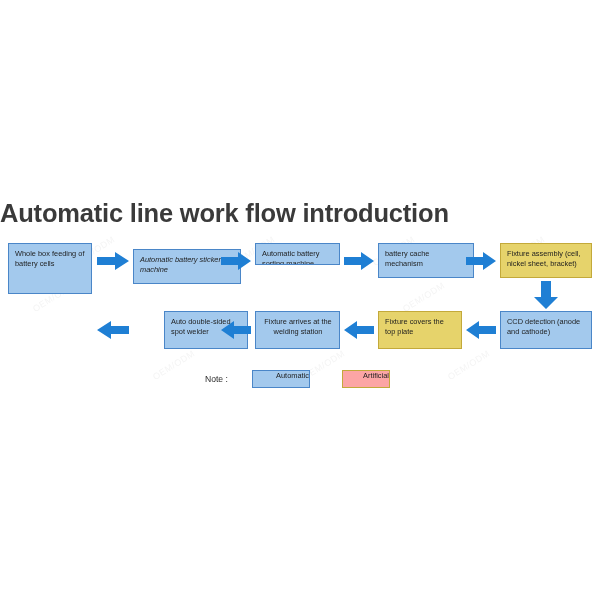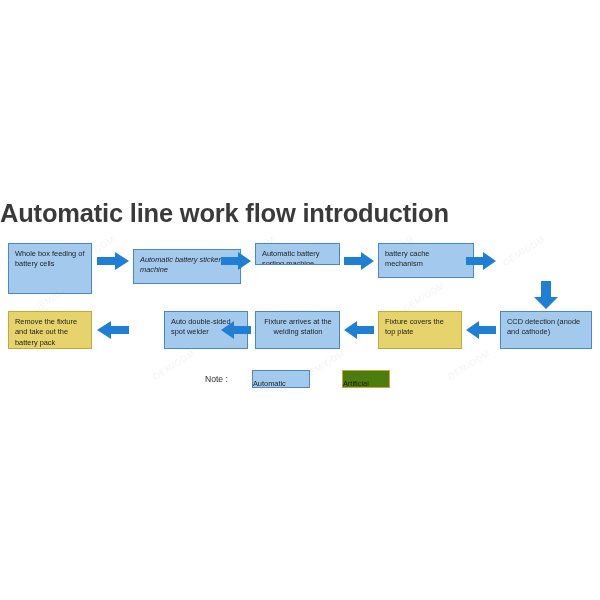--- a/index.html
+++ b/index.html
@@ -80,26 +80,26 @@
   #note-label {
     font-size: 8.6px;
     color: #2b2b2b;
     font-family: "Liberation Sans", sans-serif;
   }
   .legend-box {
     box-sizing: border-box;
     border: 1px solid #4a86c8;
     font-size: 7.4px;
     color: #1d1d1d;
-    text-align: left;
-    padding-top: 8px;
+    text-align: right;
+    padding-top: 0;
     font-family: "Liberation Sans", sans-serif;
   }
   .legend-box.auto   { background: #a3c9ed; border-color: #4a86c8; width: 58px; height: 18px; }
-  .legend-box.manual { background: #4d7c0f; border-color: #c3a93a; width: 48px; height: 18px; margin-left: 8px; }
+  .legend-box.manual { background: #fca5a5; border-color: #c3a93a; width: 48px; height: 18px; margin-left: 8px; }
 </style>
 </head>
 <body>
 
 <div id="canvas">
 
   <div class="wm" style="left:70px;  top:246px;">OEM/ODM</div>
   <div class="wm" style="left:230px; top:246px;">OEM/ODM</div>
   <div class="wm" style="left:370px; top:246px;">OEM/ODM</div>
   <div class="wm" style="left:500px; top:246px;">OEM/ODM</div>
@@ -108,20 +108,21 @@
   <div class="wm" style="left:445px; top:360px;">OEM/ODM</div>
   <div class="wm" style="left:30px;  top:292px;">OEM/ODM</div>
   <div class="wm" style="left:400px; top:292px;">OEM/ODM</div>
 
   <div id="title">Automatic line work flow introduction</div>
 
   <div class="node auto" style="left:8px;   top:243px; width:84px; height:51px;">Whole box feeding of battery cells</div>
   <div class="node auto" style="left:133px; top:249px; width:108px; height:35px;font-style:italic;">Automatic battery sticker machine</div>
   <div class="node auto" style="left:255px; top:243px; width:85px; height:22px;">Automatic battery sorting machine</div>
   <div class="node auto" style="left:378px; top:243px; width:96px; height:35px;">battery cache mechanism</div>
+  <div class="node manual" style="left:500px; top:243px; width:92px; height:35px;">Fixture assembly (cell, nickel sheet, bracket)</div>
 
   <div class="arrow" style="left:97px; top:252px;">
     <svg width="32" height="18" viewBox="0 0 32 18">
         <polygon points="0,5 18,5 18,0 32,9 18,18 18,13 0,13" fill="#1f7fd4"></polygon>
       </svg>
   </div>
   <div class="arrow" style="left:221px; top:252px;">
     <svg width="30" height="18" viewBox="0 0 30 18">
         <polygon points="0,5 17,5 17,0 30,9 17,18 17,13 0,13" fill="#1f7fd4"></polygon>
       </svg>
@@ -136,21 +137,20 @@
         <polygon points="0,5 17,5 17,0 30,9 17,18 17,13 0,13" fill="#1f7fd4"></polygon>
       </svg>
   </div>
 
   <div class="arrow" style="left:534px; top:281px;">
     <svg width="24" height="28" viewBox="0 0 24 28">
         <polygon points="7,0 17,0 17,16 24,16 12,28 0,16 7,16" fill="#1f7fd4"></polygon>
       </svg>
   </div>
 
-  <div class="node manual" style="left:8px;   top:311px; width:84px; height:38px;">Remove the fixture and take out the battery pack</div>
   <div class="node auto" style="left:133px; top:311px; width:84px; height:38px;margin-left:31px;">Auto double-sided spot welder</div>
   <div class="node auto" style="left:255px; top:311px; width:85px; height:38px;text-align:center;">Fixture arrives at the welding station</div>
   <div class="node manual" style="left:378px; top:311px; width:84px; height:38px;">Fixture covers the top plate</div>
   <div class="node auto" style="left:500px; top:311px; width:92px; height:38px;">CCD detection (anode and cathode)</div>
 
   <div class="arrow" style="left:466px; top:321px;">
     <svg width="30" height="18" viewBox="0 0 30 18">
         <polygon points="30,5 13,5 13,0 0,9 13,18 13,13 30,13" fill="#1f7fd4"></polygon>
       </svg>
   </div>

